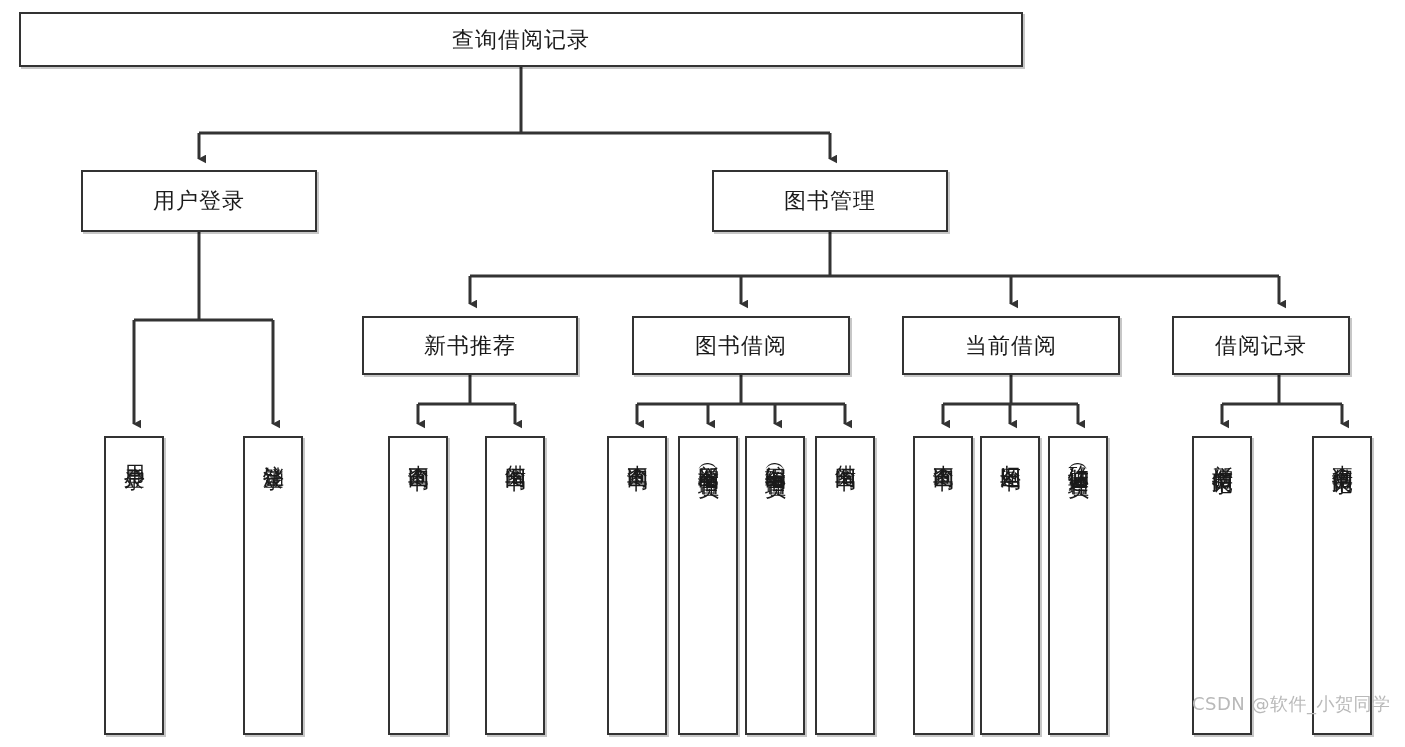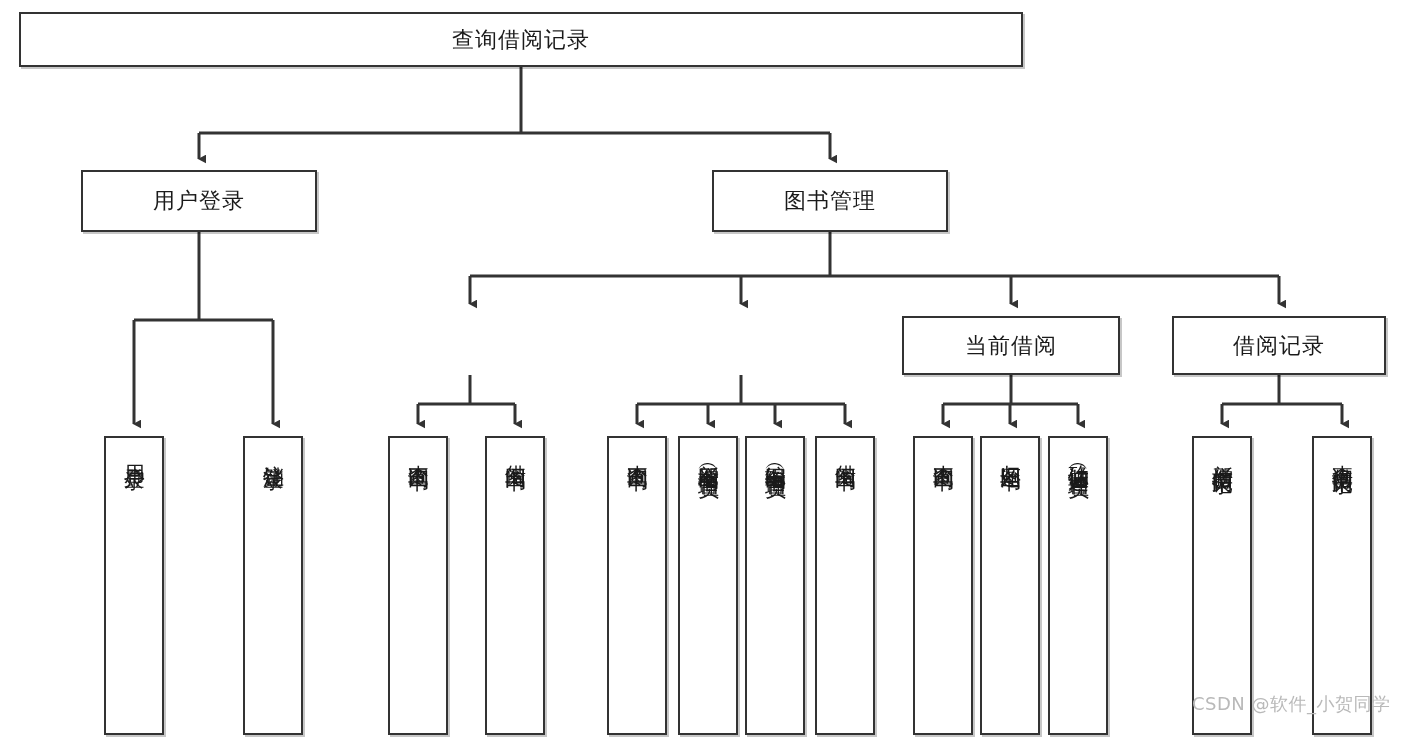--- a/index.html
+++ b/index.html
@@ -134,24 +134,30 @@
     <span class="node-label-h">查询借阅记录</span>
   </div>
 
   <div class="node-box" style="left:81px; top:170px; width:236px; height:62px;">
     <span class="node-label-h">用户登录</span>
   </div>
   <div class="node-box" style="left:712px; top:170px; width:236px; height:62px;align-items:center;">
     <span class="node-label-h">图书管理</span>
   </div>
 
+  <div class="node-box" style="left:362px; top:316px; width:216px; height:59px;">
+    <span class="node-label-h">新书推荐</span>
+  </div>
+  <div class="node-box" style="left:632px; top:316px; width:218px; height:59px;">
+    <span class="node-label-h">图书借阅</span>
+  </div>
   <div class="node-box" style="left:902px; top:316px; width:218px; height:59px;">
     <span class="node-label-h">当前借阅</span>
   </div>
-  <div class="node-box" style="left:1172px; top:316px; width:214px; height:59px;">
+  <div class="node-box" style="left:1172px; top:316px; width:178px; height:59px;">
     <span class="node-label-h">借阅记录</span>
   </div>
 
   <div class="node-box vertical" style="left:104px; top:436px; width:60px; height:299px;">
     <span class="node-label-v">用户登录</span>
   </div>
   <div class="node-box vertical" style="left:243px; top:436px; width:60px; height:299px;">
     <span class="node-label-v">注销登录</span>
   </div>
   <div class="node-box vertical" style="left:388px; top:436px; width:60px; height:299px;">

